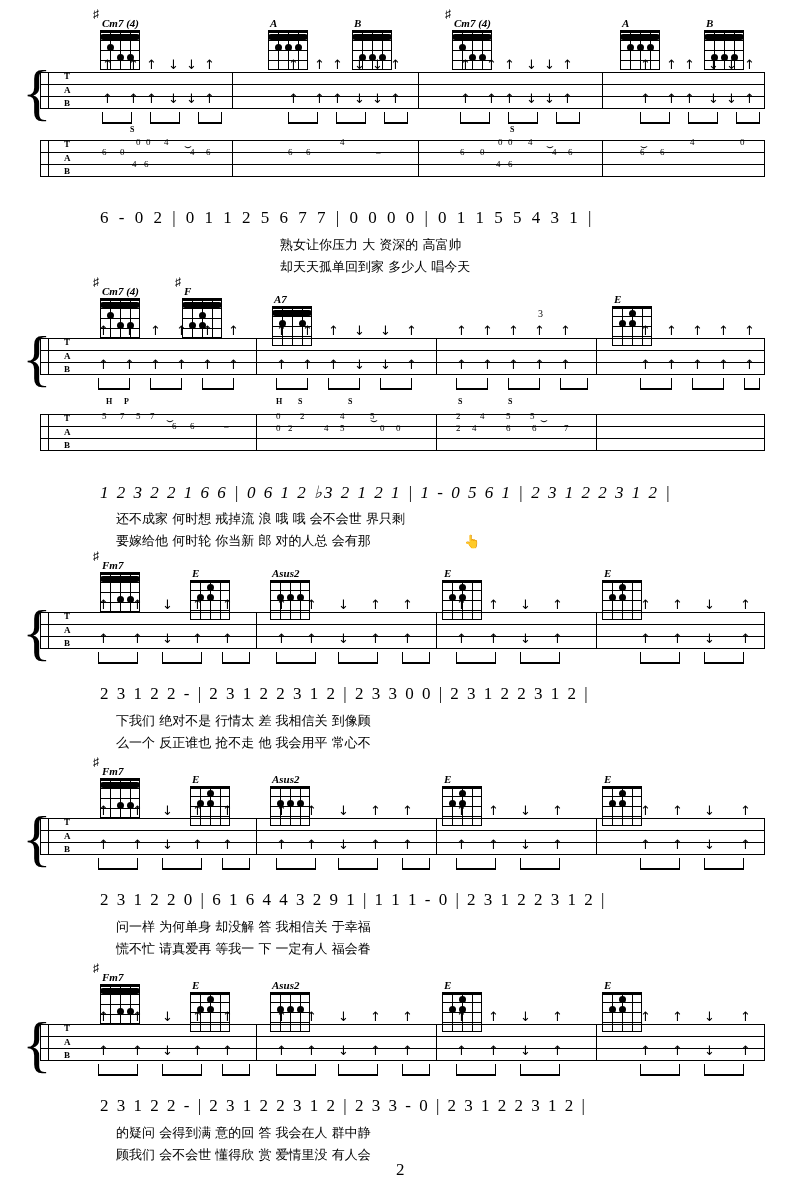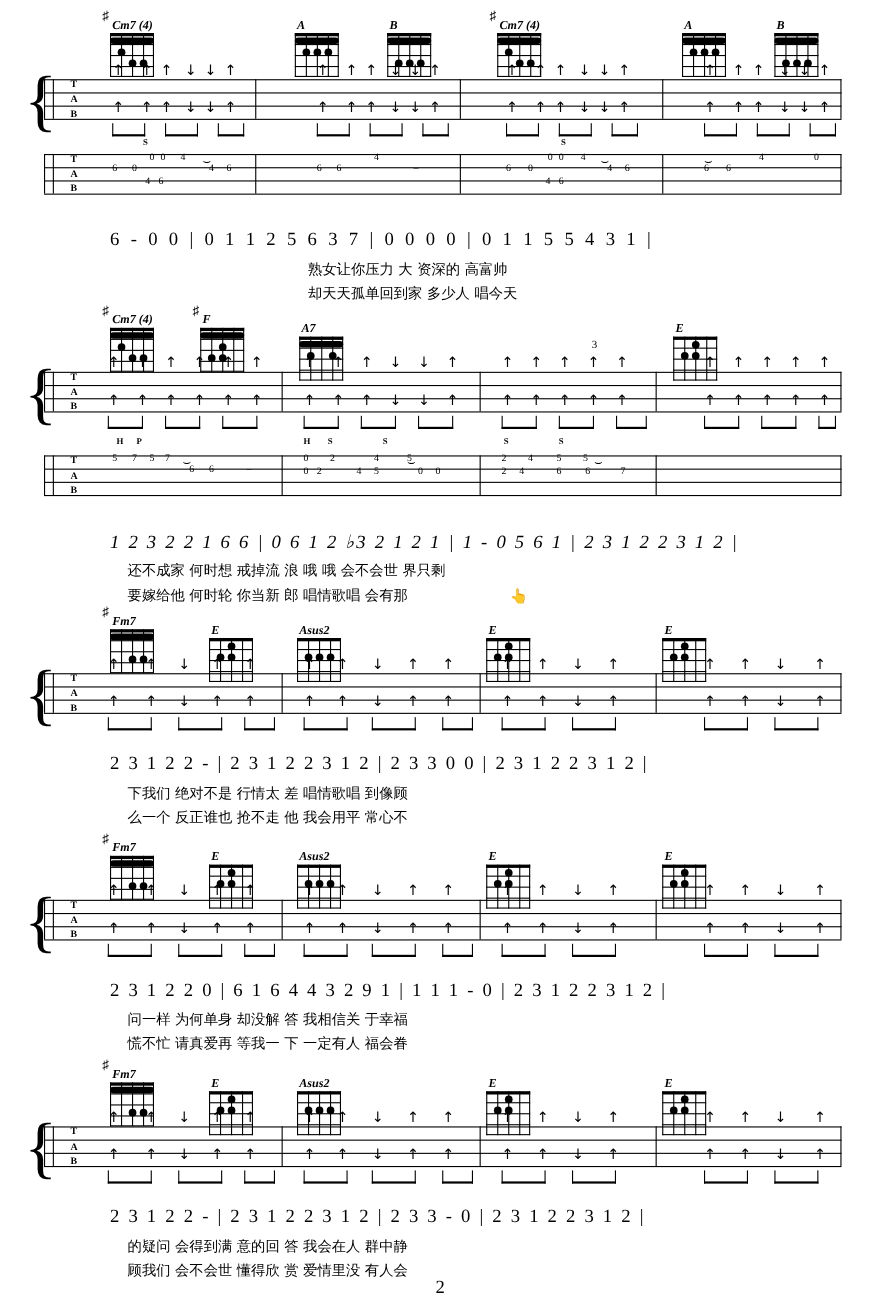--- a/index.html
+++ b/index.html
@@ -333,21 +333,21 @@
       <div class="tabnum" style="left:528px;top:8px;">6</div>
       <div class="slur" style="left:506px;top:2px;">⌣</div>
 
       <div class="tabnum" style="left:600px;top:8px;">6</div>
       <div class="tabnum" style="left:620px;top:8px;">6</div>
       <div class="tabnum" style="left:650px;top:-2px;">4</div>
       <div class="tabnum" style="left:700px;top:-2px;">0</div>
       <div class="slur" style="left:600px;top:2px;">⌣</div>
     </div>
 
-    <div class="numrow" style="left:100px;top:208px;letter-spacing:3px;">6 - 0 0 | 0 1 1 2 5 6 3 7 | 0 0 0 0 | 0 1 1 5 5 4 3 1 |</div>
+    <div class="numrow" style="left:100px;top:208px;letter-spacing:3px;">6 - 0 2 | 0 1 1 2 5 6 7 7 | 0 0 0 0 | 0 1 1 5 5 4 3 1 |</div>
     <div class="lyric" style="left:280px;top:236px;">熟女让你压力 大                      资深的   高富帅</div>
     <div class="lyric" style="left:280px;top:258px;">却天天孤单回到家                    多少人   唱今天</div>
   </div>
 
   <div class="system" style="top:276px;">
 
     <div class="chord" style="left:100px;top:10px;">
       <div class="cname">Cm7 (4)</div>
       <div class="strum">♯</div>
       <div class="grid">
@@ -579,21 +579,21 @@
       <div class="tabnum" style="left:432px;top:10px;">4</div>
       <div class="tabnum" style="left:466px;top:10px;">6</div>
       <div class="tabnum" style="left:492px;top:10px;">6</div>
       <div class="tabnum" style="left:524px;top:10px;">7</div>
       <div class="slur" style="left:500px;top:2px;">⌣</div>
     </div>
 
     <div class="numrow" style="left:100px;top:206px;letter-spacing:2px;font-style:italic;">1 2 3 2 2 1 6 6 | 0 6 1 2 ♭3 2 1 2 1 | 1 - 0 5 6 1 | 2 3 1 2 2 3 1 2 |</div>
     <div class="segno" style="left:464px;top:258px;">👆</div>
     <div class="lyric" style="left:116px;top:234px;text-align:right;">还不成家        何时想 戒掉流 浪        哦   哦   会不会世   界只剩</div>
-    <div class="lyric" style="left:116px;top:256px;">要嫁给他        何时轮 你当新 郎        唱情歌唱   会有那</div>
+    <div class="lyric" style="left:116px;top:256px;">要嫁给他        何时轮 你当新 郎        对的人总   会有那</div>
   </div>
 
   <div class="system" style="top:556px;">
     <div class="chord" style="left:100px;top:4px;">
       <div class="cname">Fm7</div>
       <div class="strum">♯</div>
       <div class="grid">
         <div class="nut"></div>
         <div class="vline" style="left:0px;"></div>
           <div class="vline" style="left:10px;"></div>
@@ -762,21 +762,21 @@
       <div class="stem" style="left:519px;top:40px;height:12px;"></div>
       <div class="beam" style="left:600px;top:50px;width:40px;height:2px;"></div>
       <div class="stem" style="left:600px;top:40px;height:12px;"></div>
       <div class="stem" style="left:639px;top:40px;height:12px;"></div>
       <div class="beam" style="left:664px;top:50px;width:40px;height:2px;"></div>
       <div class="stem" style="left:664px;top:40px;height:12px;"></div>
       <div class="stem" style="left:703px;top:40px;height:12px;"></div>
     </div>
 
     <div class="numrow" style="left:100px;top:128px;letter-spacing:2px;">2 3 1 2 2  -  | 2 3 1 2 2 3 1 2 | 2 3 3   0   0  | 2 3 1 2 2 3 1 2 |</div>
-    <div class="lyric" style="left:116px;top:156px;">下我们        绝对不是   行情太   差        唱情歌唱   到像顾</div>
+    <div class="lyric" style="left:116px;top:156px;">下我们        绝对不是   行情太   差        我相信关   到像顾</div>
     <div class="lyric" style="left:116px;top:178px;">么一个        反正谁也   抢不走   他        我会用平   常心不</div>
   </div>
 
   <div class="system" style="top:762px;">
     <div class="chord" style="left:100px;top:4px;">
       <div class="cname">Fm7</div>
       <div class="strum">♯</div>
       <div class="grid">
         <div class="nut"></div>
         <div class="vline" style="left:0px;"></div>

